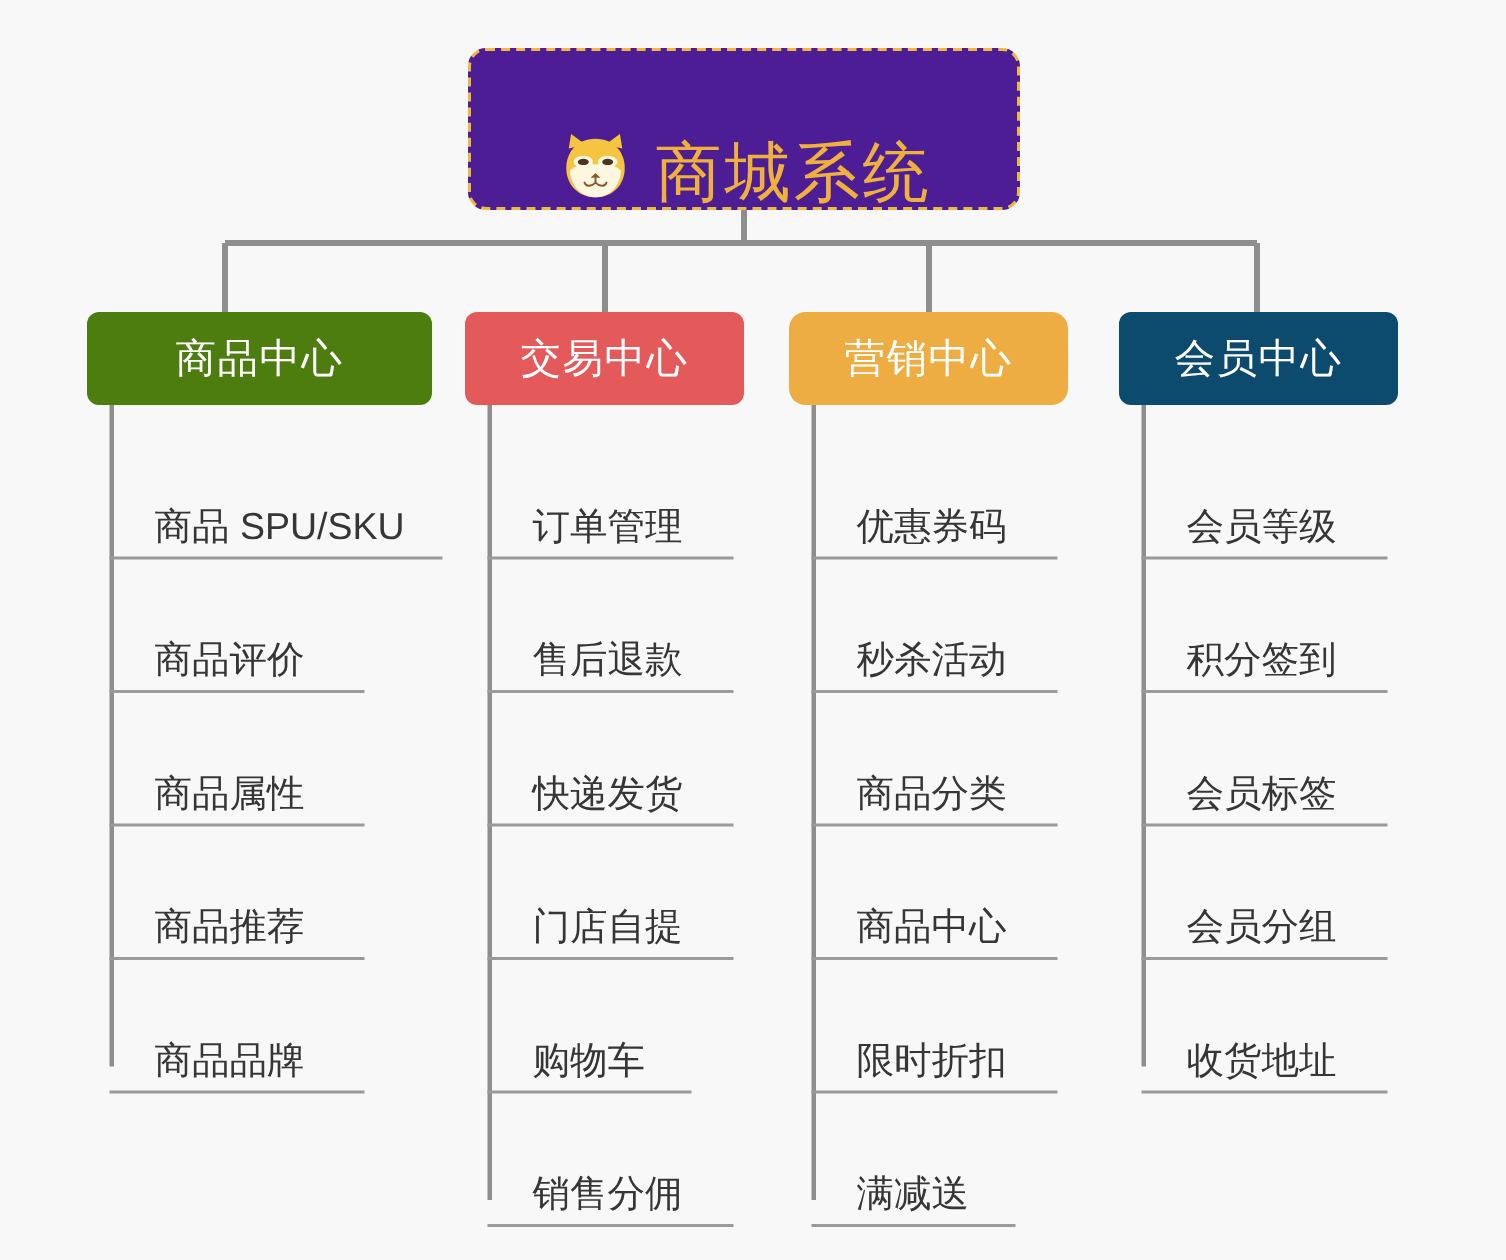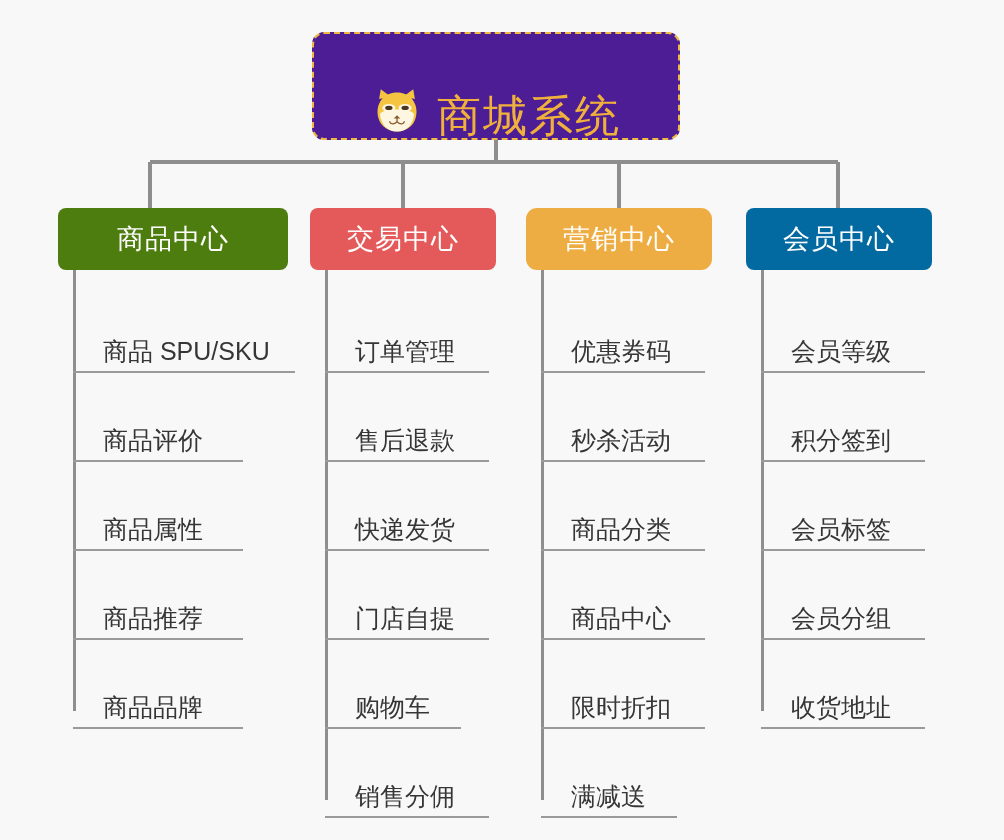--- a/index.html
+++ b/index.html
@@ -241,21 +241,21 @@
             <span class="leaf-label">限时折扣</span>
             <div class="leaf-underline" style="width: 164px;"></div>
           </div>
           <div class="leaf">
             <span class="leaf-label">满减送</span>
             <div class="leaf-underline" style="width: 136px;"></div>
           </div>
         </div>
       </div>
       <div class="branch c3">
-        <div class="branch-header" style="background: #0369a1;">会员中心</div>
+        <div class="branch-header" style="background: #0c4a6e;">会员中心</div>
         <div class="branch-items">
           <div class="trunk"></div>
           <div class="leaf">
             <span class="leaf-label">会员等级</span>
             <div class="leaf-underline" style="width: 164px;"></div>
           </div>
           <div class="leaf">
             <span class="leaf-label">积分签到</span>
             <div class="leaf-underline" style="width: 164px;"></div>
           </div>

